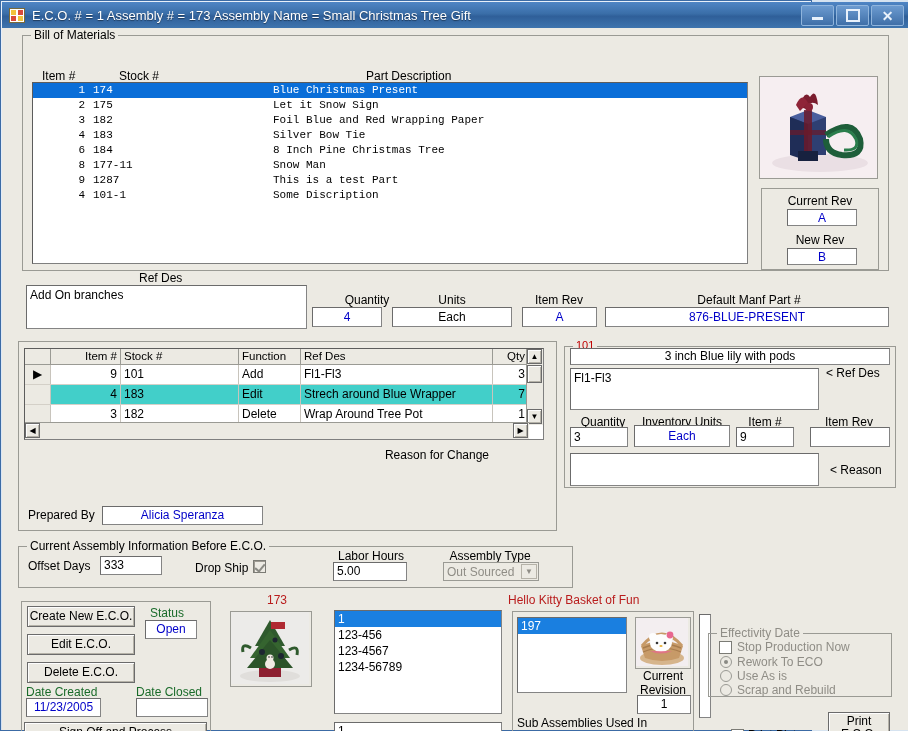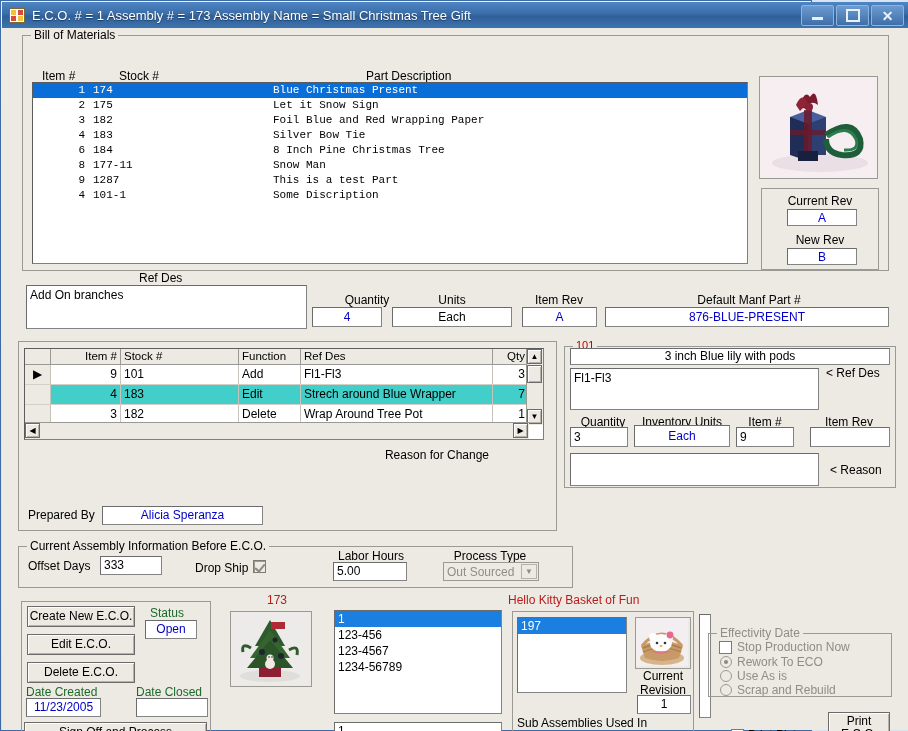--- a/index.html
+++ b/index.html
@@ -350,21 +350,21 @@
       <span class="grp-lbl">Current Assembly Information Before E.C.O.</span>
     </div>
     <span class="lbl" style="left:26px;top:531px;">Offset Days</span>
     <div class="fld" style="left:98px;top:528px;width:62px;height:19px;line-height:15px;">333</div>
     <span class="lbl" style="left:193px;top:533px;">Drop Ship</span>
     <div class="chk on" id="dropship-chk" style="left:251px;top:532px;"></div>
 
     <span class="lbl" style="left:330px;top:521px;width:78px;text-align:center;">Labor Hours</span>
     <div class="fld" style="left:331px;top:534px;width:74px;height:19px;line-height:15px;">5.00</div>
 
-    <span class="lbl" style="left:440px;top:521px;width:96px;text-align:center;">Process Type</span>
+    <span class="lbl" style="left:440px;top:521px;width:96px;text-align:center;">Assembly Type</span>
     <div class="combo-fake" style="left:441px;top:534px;width:96px;height:19px;">
       <span>Out Sourced</span>
       <span class="arrow">▼</span>
     </div>
 
     <div class="grp" style="left:19px;top:573px;width:190px;height:144px;"></div>
     <div class="btn" style="left:25px;top:578px;width:108px;height:21px;">Create New E.C.O.</div>
     <div class="btn" style="left:25px;top:606px;width:108px;height:21px;">Edit E.C.O.</div>
     <div class="btn" style="left:25px;top:634px;width:108px;height:21px;">Delete E.C.O.</div>
     <span class="lbl green" style="left:148px;top:578px;">Status</span>

